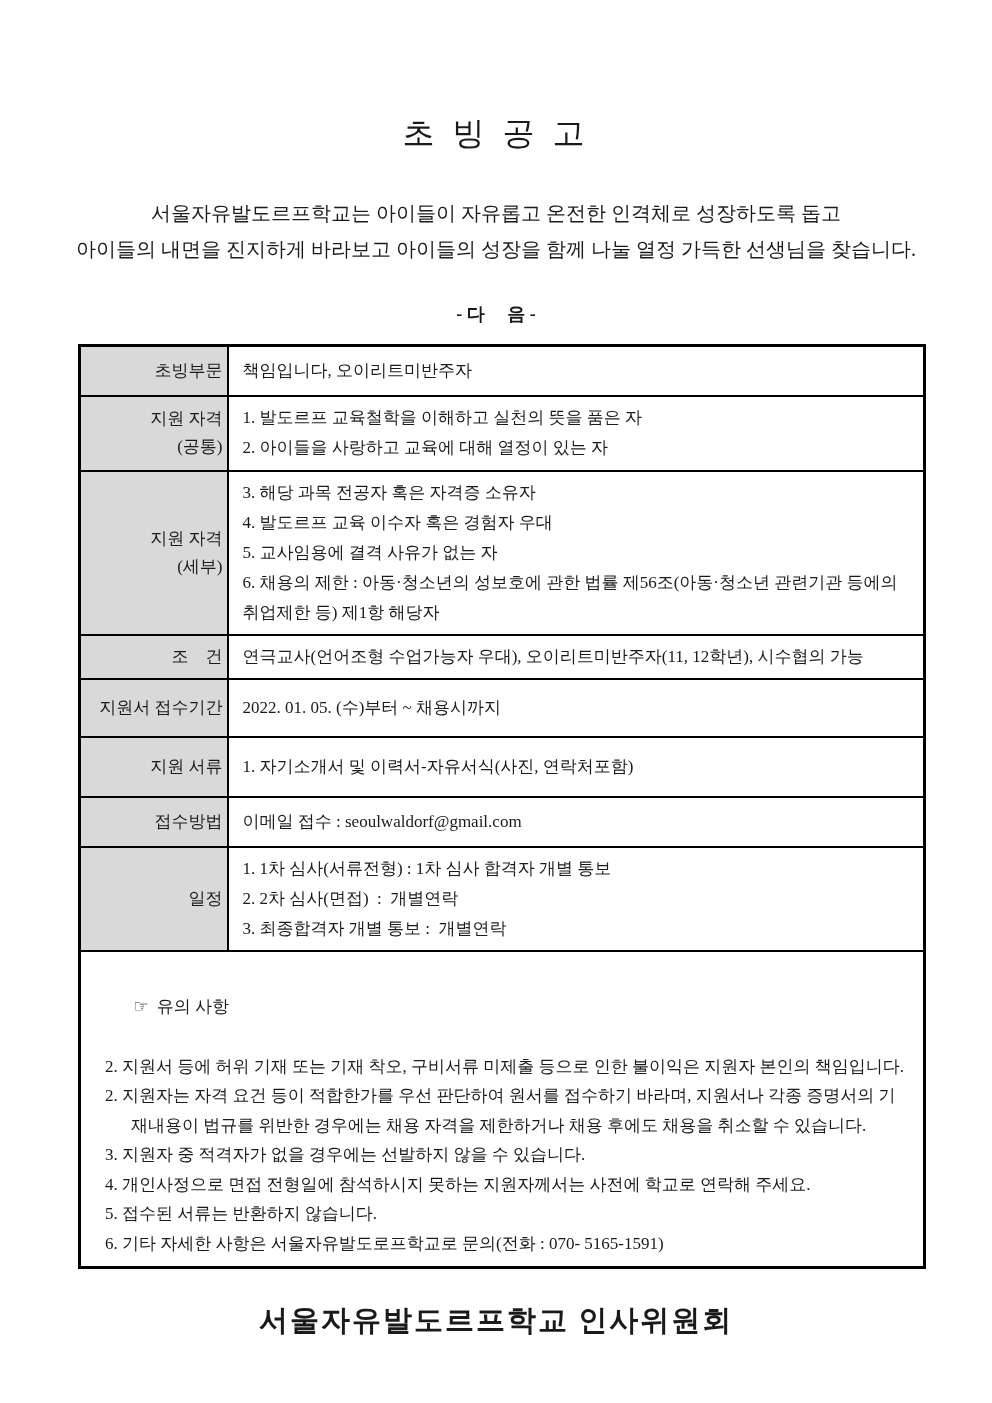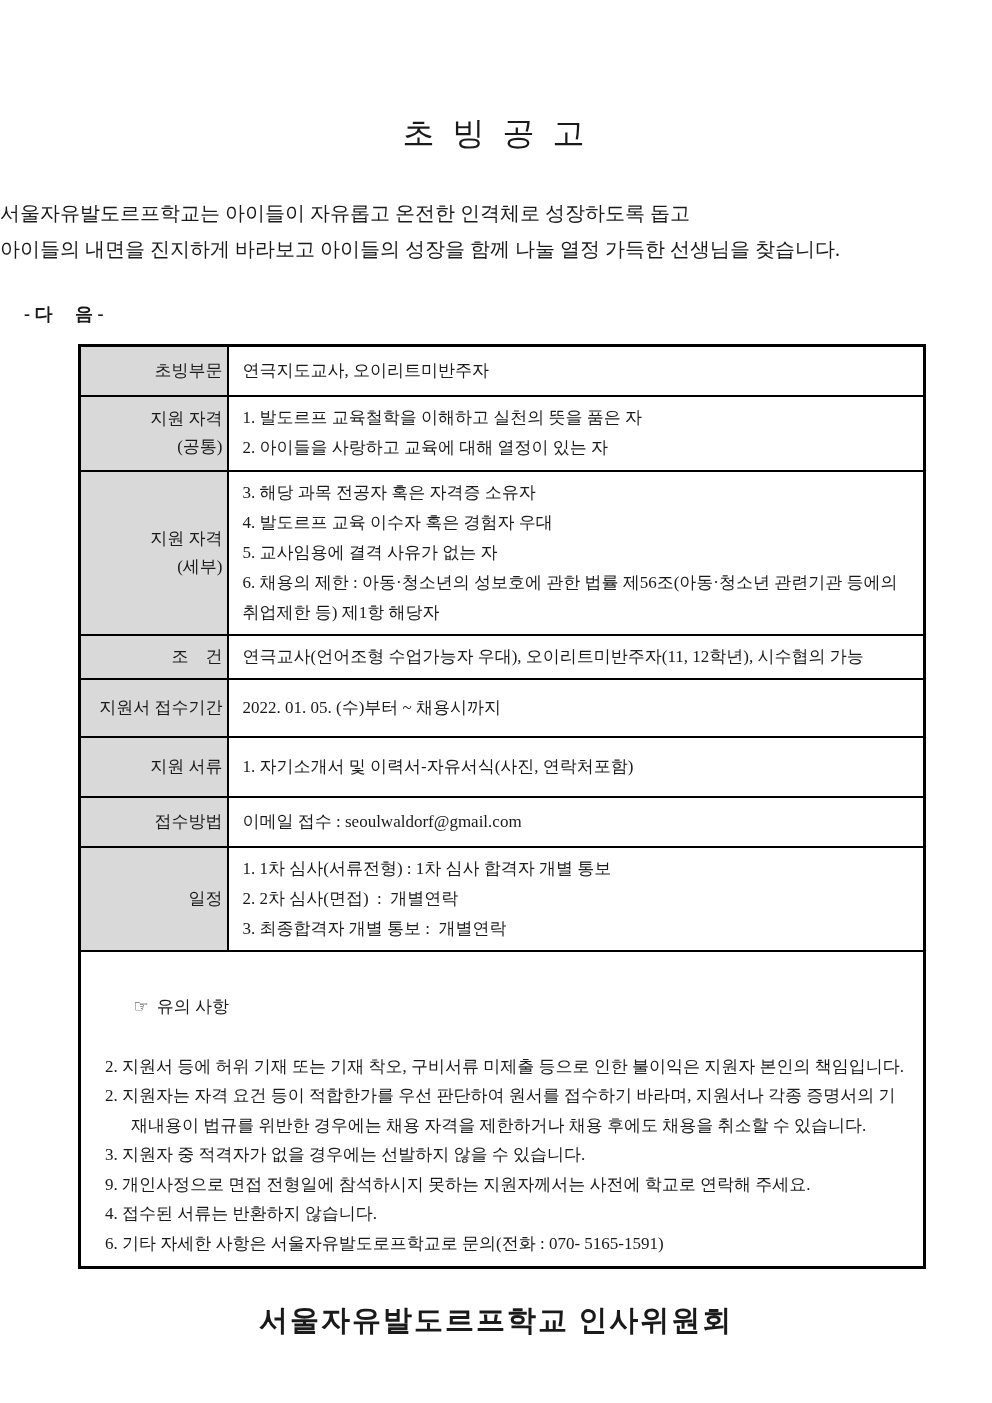--- a/index.html
+++ b/index.html
@@ -17,34 +17,33 @@
     margin: 0;
     padding-top: 112px;
     text-align: center;
     font-size: 32px;
     font-weight: 400;
     letter-spacing: 5px;
     white-space: pre;
   }
   .intro {
     margin: 0;
-    text-align: left;
+    text-align: center;
     font-size: 20px;
     line-height: 34px;
     white-space: pre;
   }
   .intro.first { margin-top: 40px; }
   .intro.second { margin-top: 2px; }
   .section-marker {
     margin: 36px 0 0 0;
-    text-align: left;
+    text-align: center;
     font-size: 18px;
     font-weight: 700;
     white-space: pre;
-    padding-left: 24px;
   }
 
   table.info-table {
     border-collapse: collapse;
     table-layout: fixed;
     width: 848px;
     margin: 18px 0 0 78px;
     border: 3px solid #000;
   }
   .info-table th, .info-table td {
@@ -99,21 +98,21 @@
   <p class="section-marker">- 다     음 -</p>
 
   <table class="info-table">
 
     <tbody>
         <tr style="height:50px;">
       <th>
         <span class="label-line">초빙부문</span>
       </th>
       <td>
-        <div class="cell-line">연극지도교사, 오이리트미반주자</div>
+        <div class="cell-line">책임입니다, 오이리트미반주자</div>
       </td>
     </tr>
 
     <tr style="height:75px;">
       <th>
         <span class="label-line">지원 자격</span>
         <span class="label-line">(공통)</span>
       </th>
       <td>
         <div class="cell-line">1. 발도르프 교육철학을 이해하고 실천의 뜻을 품은 자</div>
@@ -182,22 +181,22 @@
     </tr>
 
     <tr style="height:237px;">
       <td colspan="2" class="notes-cell">
         <div class="note-heading">
           <span class="marker">☞</span><span>유의 사항</span>
         </div>
         <div class="note-item">2. 지원서 등에 허위 기재 또는 기재 착오, 구비서류 미제출 등으로 인한 불이익은 지원자 본인의 책임입니다.</div>
         <div class="note-item">2. 지원자는 자격 요건 등이 적합한가를 우선 판단하여 원서를 접수하기 바라며, 지원서나 각종 증명서의 기재내용이 법규를 위반한 경우에는 채용 자격을 제한하거나 채용 후에도 채용을 취소할 수 있습니다.</div>
         <div class="note-item">3. 지원자 중 적격자가 없을 경우에는 선발하지 않을 수 있습니다.</div>
-        <div class="note-item">9. 개인사정으로 면접 전형일에 참석하시지 못하는 지원자께서는 사전에 학교로 연락해 주세요.</div>
-        <div class="note-item">4. 접수된 서류는 반환하지 않습니다.</div>
+        <div class="note-item">4. 개인사정으로 면접 전형일에 참석하시지 못하는 지원자께서는 사전에 학교로 연락해 주세요.</div>
+        <div class="note-item">5. 접수된 서류는 반환하지 않습니다.</div>
         <div class="note-item">6. 기타 자세한 사항은 서울자유발도로프학교로 문의(전화 : 070- 5165-1591)</div>
       </td>
     </tr>
   </tbody>
     </table>
 
   <p class="doc-footer">서울자유발도르프학교 인사위원회</p>
 
 </div>
 

